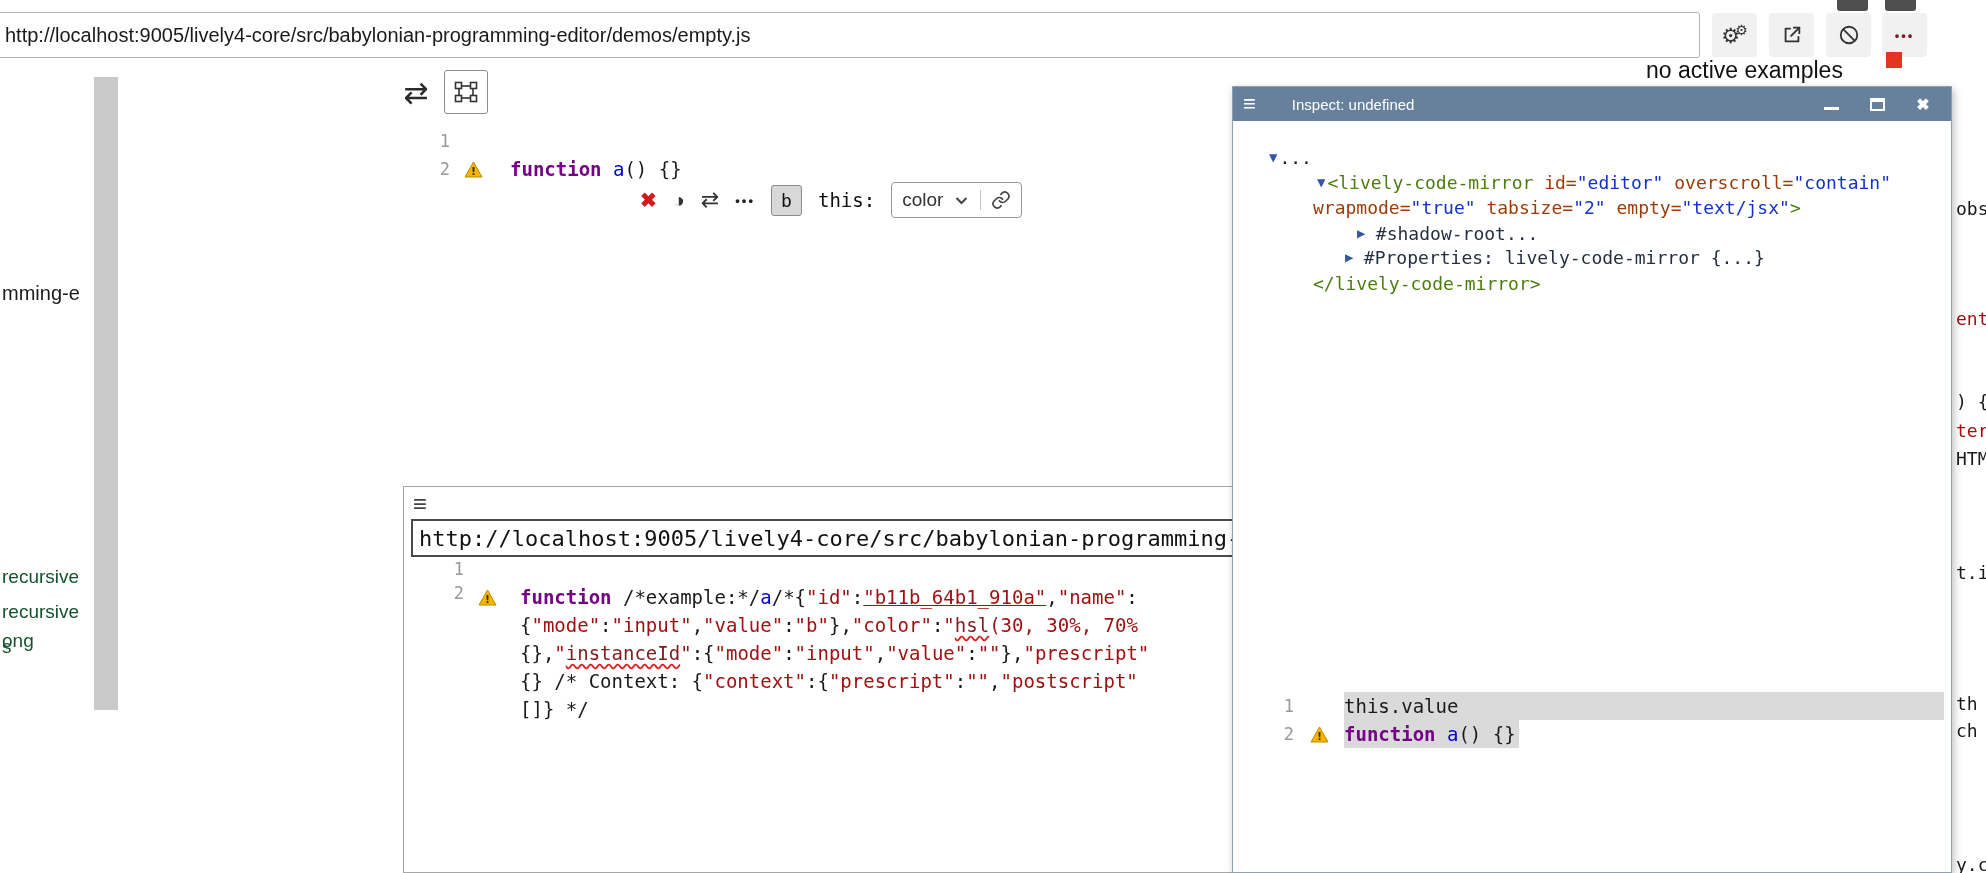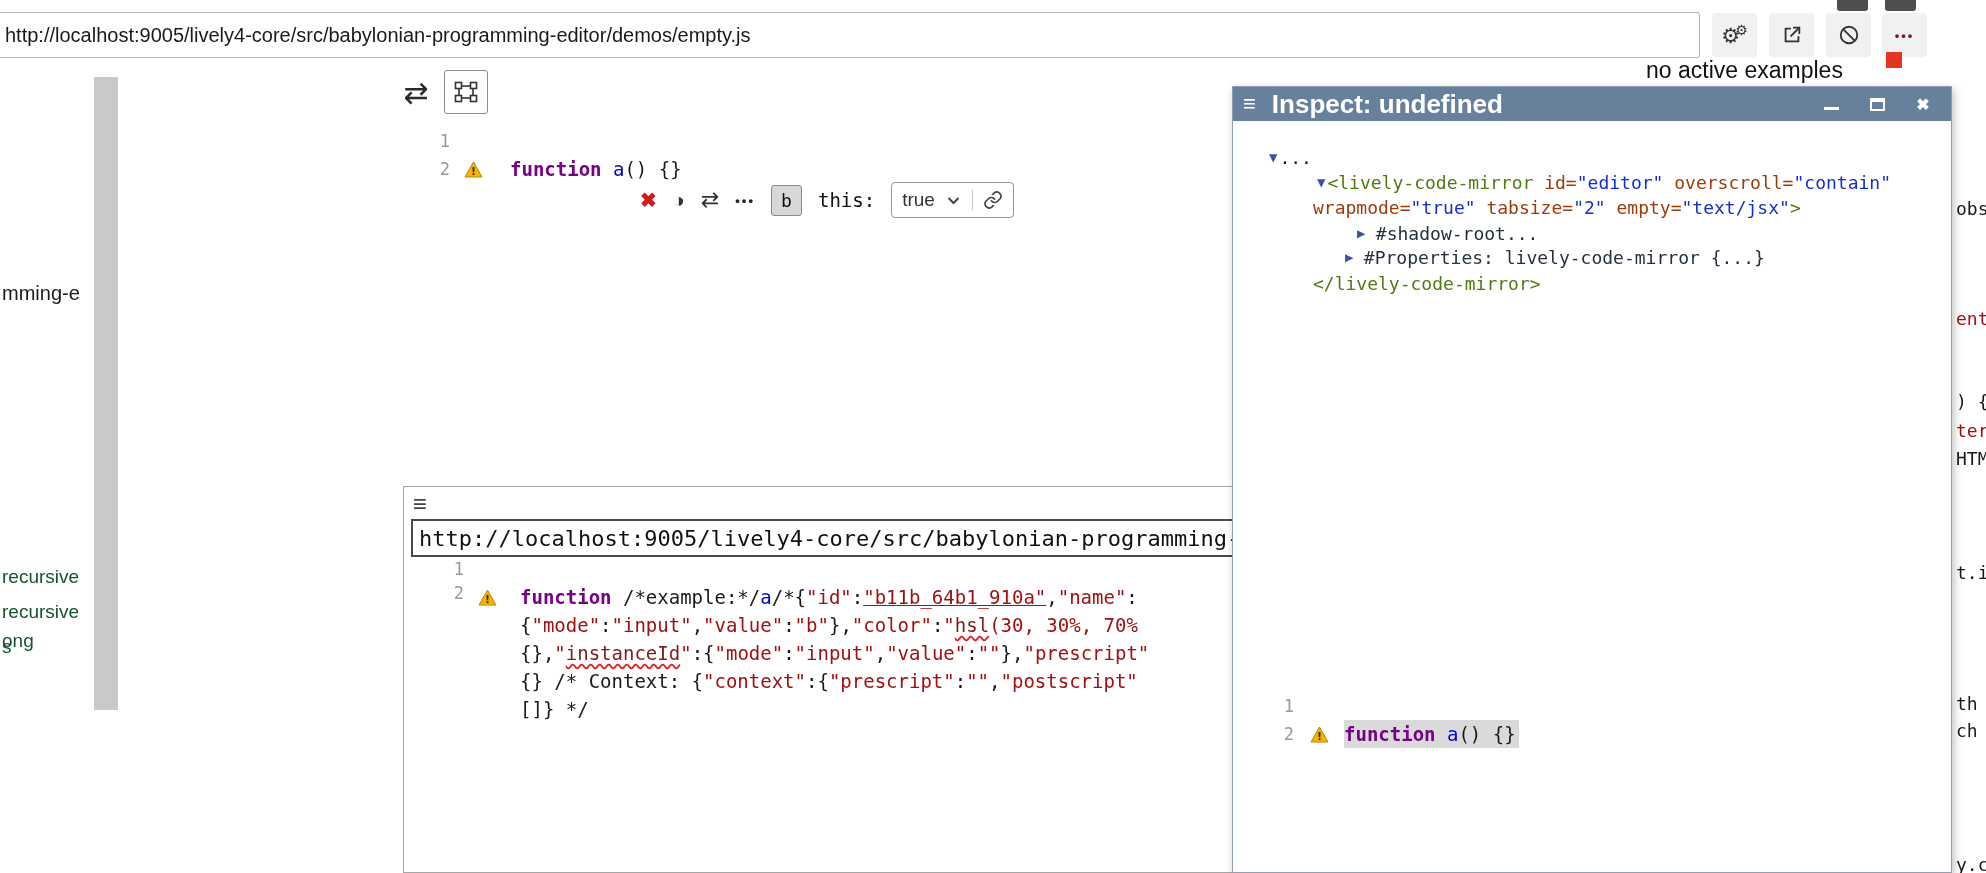--- a/index.html
+++ b/index.html
@@ -72,21 +72,21 @@
   .p2code .gutter-num { width:66px; }
   .p2code .icon-slot { width:34px; }
   .p2code .codeline { margin-left:8px; }
 
   
   .inspector { left:1232px; top:86px; width:720px; height:787px; background:#fff;
     border:1px solid #90a0b0; box-shadow:2px 3px 8px rgba(0,0,0,.25); z-index:5; }
   .insp-header { height:34px; background:#67819d; display:flex; align-items:center;
     color:#fff; padding:0 10px; }
   .insp-menu { font-size:22px; font-weight:bold; color:#fff; cursor:pointer; }
-  .insp-title { font-size:26px; font-weight:bold; margin-left:16px; white-space:nowrap; }
+  .insp-title { font-size:15px; font-weight:normal; margin-left:36px; white-space:nowrap; }
   .insp-controls { margin-left:auto; display:flex; align-items:center; gap:26px; margin-right:8px; }
   .insp-min, .insp-max, .insp-close { width:20px; height:20px; display:flex; align-items:center;
     justify-content:center; cursor:pointer; }
   .insp-min .bar { width:15px; height:3px; background:#fff; margin-top:8px; }
   .insp-max .box { width:15px; height:13px; border:2px solid #fff; border-top-width:4px; }
   .insp-close { font-size:16px; font-weight:bold; color:#fff; }
   .tree-row { position:absolute; font-family:"DejaVu Sans Mono", monospace; font-size:18px;
     white-space:nowrap; line-height:25px; cursor:default; }
 
   
@@ -188,21 +188,21 @@
 </div>
 
 <div class="abs probe">
   <span class="probe-x">✖</span>
   <span class="probe-toggle">◑</span>
   <span class="probe-swap">⇄</span>
   <span class="probe-more">•••</span>
   <span class="probe-b">b</span>
   <span class="probe-this">this:</span>
   <span class="probe-dd">
-    <span class="val">true</span>
+    <span class="val">color</span>
     <span>
       <svg width="13" height="9" viewBox="0 0 13 9" fill="none" stroke="#444" stroke-width="2">
           <path d="M1.5 2 L6.5 7 L11.5 2"></path>
         </svg>
     </span>
     <span class="probe-link">
       <svg width="20" height="20" viewBox="0 0 24 24" fill="none" stroke="#444" stroke-width="2" stroke-linecap="round">
         <path d="M10 13 a5 5 0 0 0 7.5 .5 l3 -3 a5 5 0 0 0 -7 -7 l-1.7 1.7"></path>
         <path d="M14 11 a5 5 0 0 0 -7.5 -.5 l-3 3 a5 5 0 0 0 7 7 l1.7 -1.7"></path>
       </svg>
@@ -258,20 +258,21 @@
   <div class="tree-row" style="left:80px;  top:108px"><span class="tok-attr">wrapmode=</span><span class="tok-val">"true"</span><span class="tok-pl"> </span><span class="tok-attr">tabsize=</span><span class="tok-val">"2"</span><span class="tok-pl"> </span><span class="tok-attr">empty=</span><span class="tok-val">"text/jsx"</span><span class="tok-tag">&gt;</span></div>
   <div class="tree-row" style="left:124px; top:134px"><span class="tok-tri">▶ </span><span class="tok-dim">#shadow-root...</span></div>
   <div class="tree-row" style="left:112px; top:158px"><span class="tok-tri">▶ </span><span class="tok-dim">#Properties: lively-code-mirror {...}</span></div>
   <div class="tree-row" style="left:80px;  top:184px"><span class="tok-tag">&lt;/lively-code-mirror&gt;</span></div>
 </div>
 
 <div class="abs mini-ed">
   <div class="editor-row">
     <span class="gutter-num">1</span>
     <span class="icon-slot"></span>
+    <span class="codeline mono hl-full"><span class="tok-pl">this.value</span></span>
   </div>
   <div class="editor-row">
     <span class="gutter-num">2</span>
     <span class="icon-slot">
       <svg width="19" height="17" viewBox="0 0 19 17">
           <path d="M9.5 1 L18 16 H1 Z" fill="#f7b500" stroke="#b98900" stroke-width="1"></path>
           <text x="9.5" y="13.5" text-anchor="middle" font-size="11" font-weight="bold" fill="#3a2a00" font-family="DejaVu Sans">!</text>
         </svg>
     </span>
     <span class="codeline mono hl-inline"><span class="tok-kw">function </span><span class="tok-def">a</span><span class="tok-pl">() {}</span></span>

